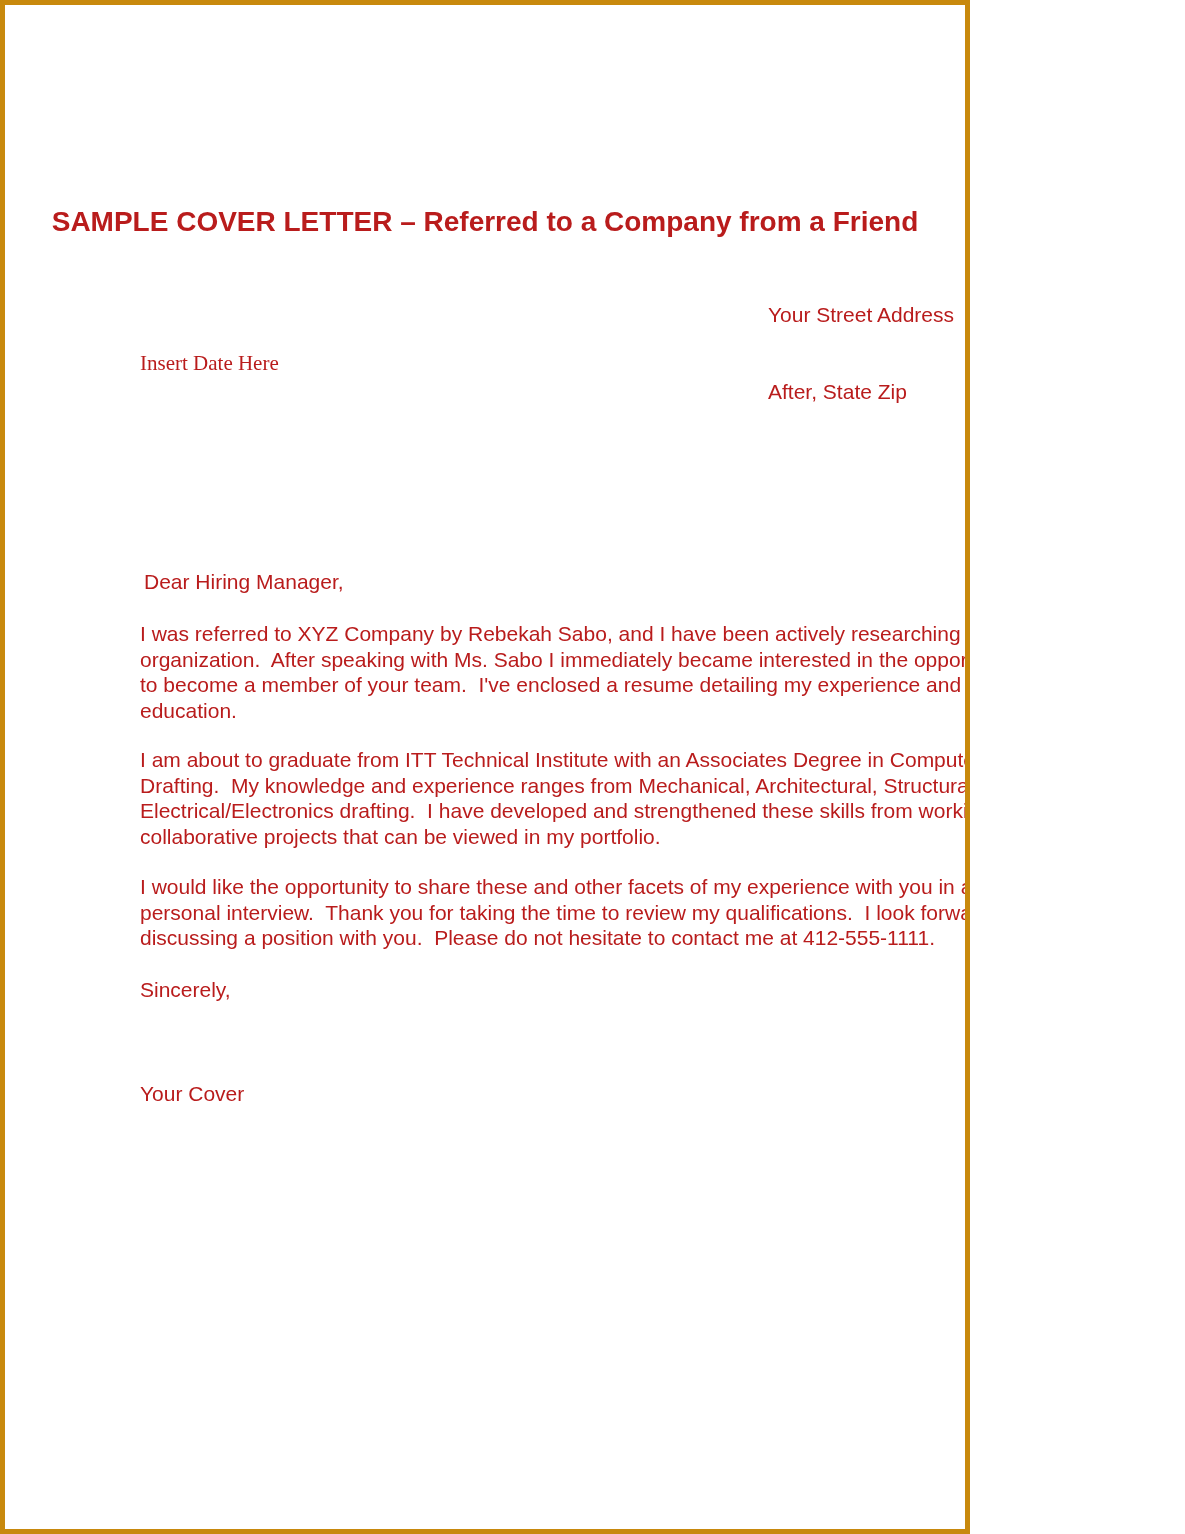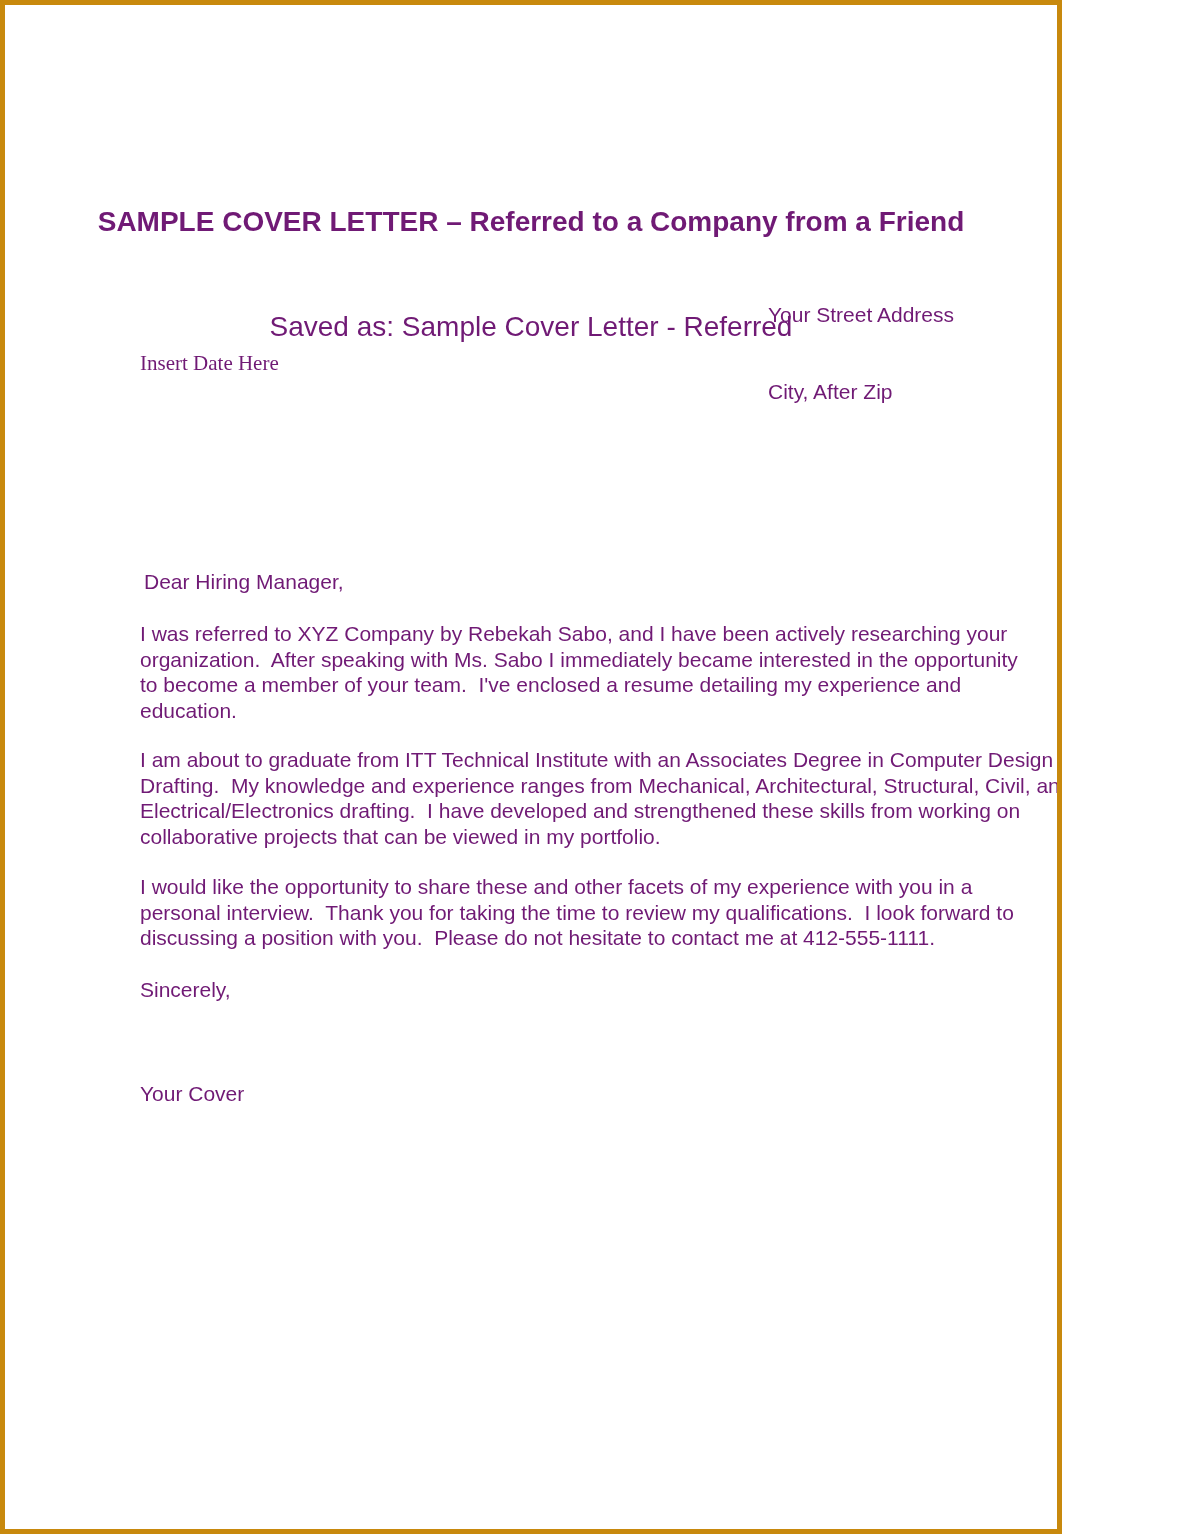--- a/index.html
+++ b/index.html
@@ -2,27 +2,27 @@
 <html><head>
 <meta charset="utf-8">
 <style>
   html, body {
     margin: 0;
     padding: 0;
     background: #ffffff;
   }
   .page {
     position: relative;
-    width: 1062px;
+    width: 970px;
     height: 1534px;
     box-sizing: border-box;
     background: #ffffff;
     border: 5px solid #c8890d;
     font-family: "Liberation Sans", "DejaVu Sans", sans-serif;
-    color: #701a75;
+    color: #b91c1c;
     overflow: hidden;
   }
   .abs {
     position: absolute;
     white-space: pre;
   }
   .title-block {
     left: 0;
     right: 0;
     top: 129px;
@@ -47,26 +47,25 @@
   .sign-here      { top: 1024px; left: 135px; font-weight: bold; }
   .your-name      { top: 1076px; left: 135px; }
 </style>
 </head>
 <body>
 
 <div class="page">
 
   <header class="abs title-block">
     <div class="title-line">SAMPLE COVER LETTER – Referred to a Company from a Friend</div>
-    <div class="subtitle-line">Saved as: Sample Cover Letter - Referred</div>
   </header>
 
   <div class="abs body-text sender-block">
     <div>Your Street Address</div>
-    <div>City, After Zip</div>
+    <div>After, State Zip</div>
   </div>
 
   <div class="abs body-text date-line">Insert Date Here</div>
 
 
   <div class="abs body-text salutation">Dear Hiring Manager,</div>
 
   <div class="abs body-text para-2">I am about to graduate from ITT Technical Institute with an Associates Degree in Computer Design and
 Drafting.  My knowledge and experience ranges from Mechanical, Architectural, Structural, Civil, and
 Electrical/Electronics drafting.  I have developed and strengthened these skills from working on

